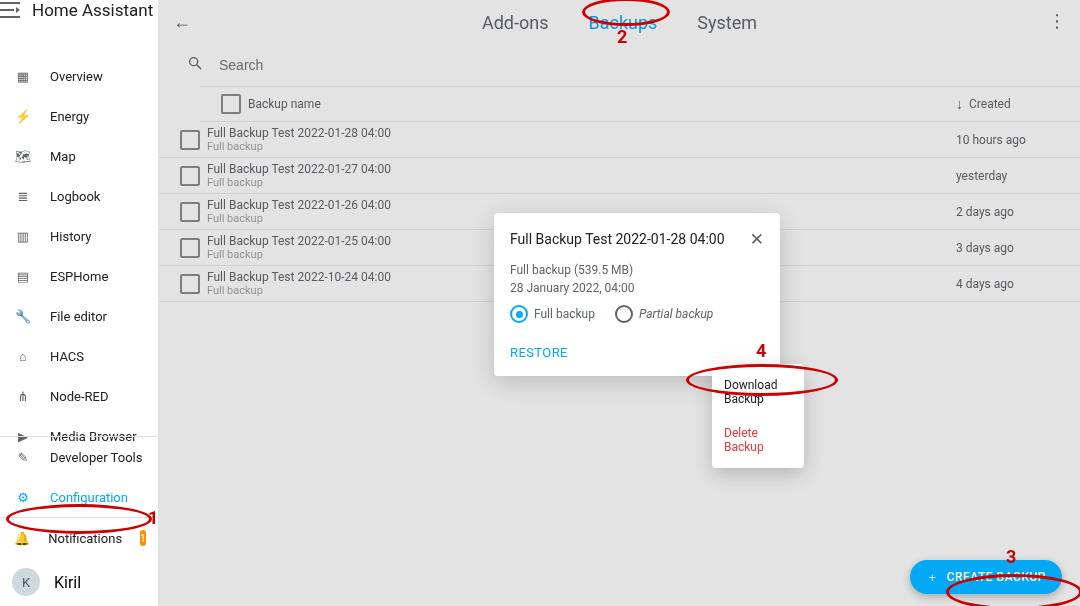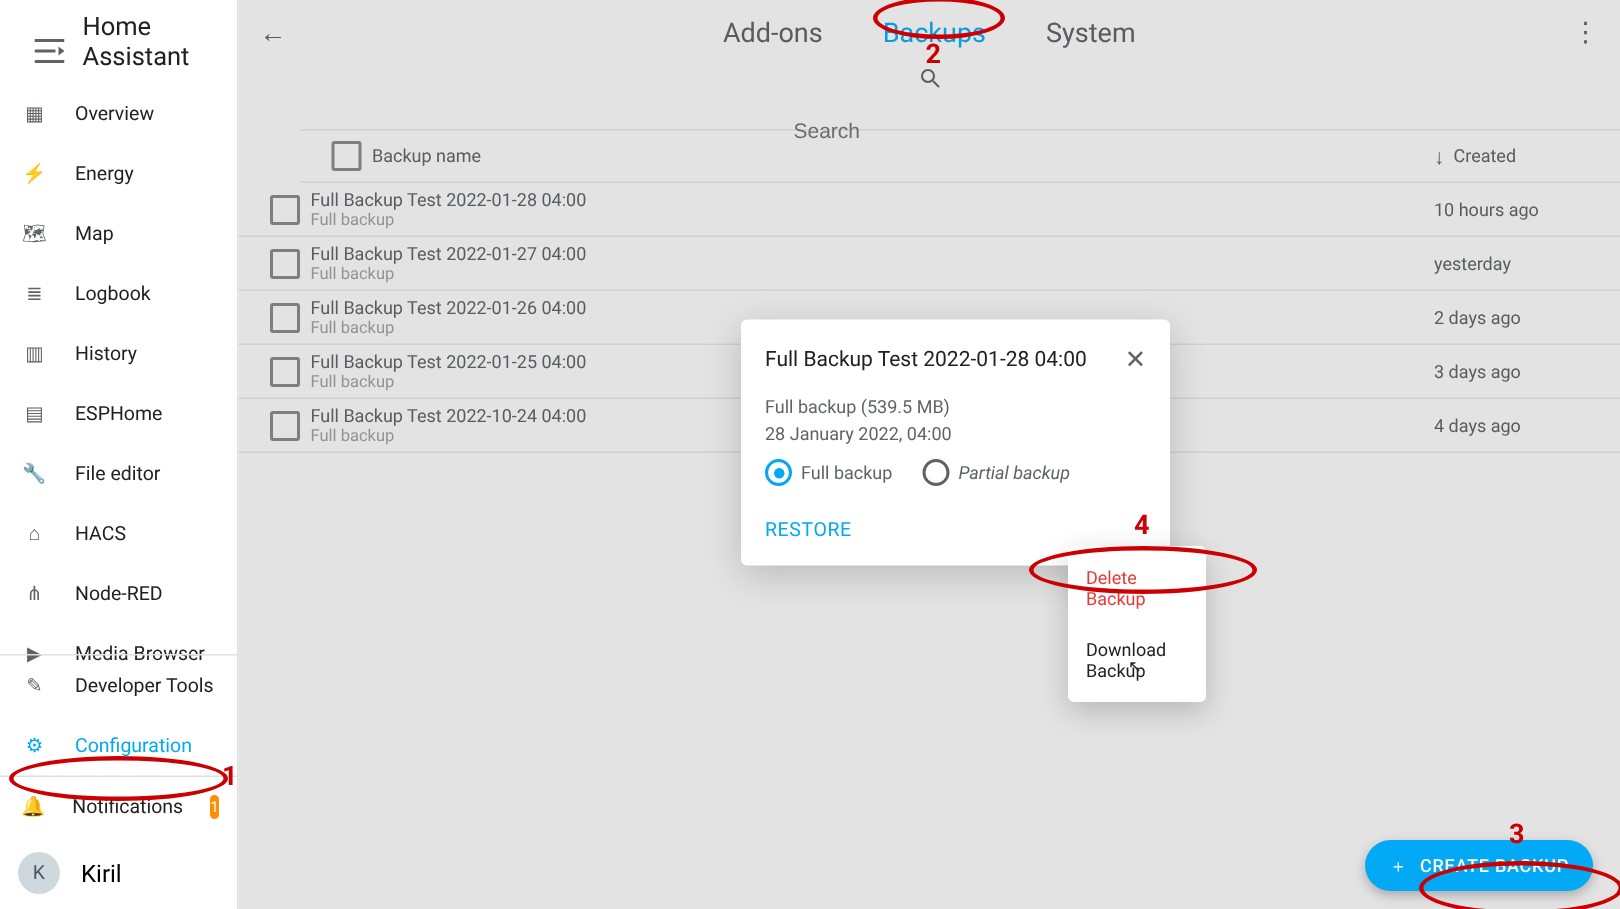--- a/index.html
+++ b/index.html
@@ -11,21 +11,21 @@
     --bg-main: #f5f5f5;
     --danger: #e53935;
     --orange: #ff8f00;
     --annot-red: #c00;
   }
   html, body { margin:0; padding:0; font-family: Roboto, Arial, sans-serif; background:#fff; }
   body { width:1080px; height:606px; overflow:hidden; position:relative; }
 
   
   .sidebar { position:absolute; top:0; left:0; width:158px; height:606px; background:#fff; border-right:1px solid var(--divider); }
-  .sidebar-header { height:48px; display:flex; align-items:flex-end; padding:0 23px; gap:12px; }
+  .sidebar-header { height:48px; display:flex; align-items:flex-start; padding:0 0; gap:12px; }
   .menu-icon { font-size:20px; color:var(--text-med); cursor:pointer; }
   .brand { font-size:17px; font-weight:400; color:var(--text-dark); }
 
   .nav-list { margin-top:8px; display:flex; flex-direction:column; }
   .nav-item { height:40px; display:flex; align-items:center; gap:18px; padding:0 14px; font-size:13px; color:var(--text-dark); cursor:pointer; }
   .nav-item.selected { color:var(--ha-primary); }
   .nav-icon { width:18px; display:inline-flex; justify-content:center; color:var(--text-med); }
   .nav-item.selected .nav-icon { color:var(--ha-primary); }
 
   .bottom-block { position:absolute; bottom:0; left:0; right:0; }
@@ -36,21 +36,21 @@
 
   
   .main { position:absolute; left:159px; right:0; top:0; bottom:0; background:var(--bg-main); }
   .topbar { height:44px; display:flex; align-items:center; padding:0 14px; position:relative; }
   .back-arrow { font-size:18px; color:var(--text-med); cursor:pointer; width:20px; }
   .tabs { position:absolute; left:50%; transform:translateX(-50%); display:flex; gap:40px; font-size:18px; }
   .tab { color:var(--text-med); cursor:pointer; }
   .tab.active { color:var(--ha-primary); }
   .kebab { position:absolute; right:14px; top:10px; font-size:18px; color:var(--text-med); cursor:pointer; }
 
-  .search-row { height:42px; display:flex; align-items:center; padding:0 28px; gap:14px;flex-direction:column; }
+  .search-row { height:42px; display:flex; align-items:center; padding:0 28px; gap:14px; }
   .search-icon { font-size:16px; color:var(--text-med); }
   .search-input { border:0; background:transparent; outline:0; font-size:14px; color:var(--text-med); flex:1; }
 
   .list-header { height:34px; display:flex; align-items:center; padding:0 14px; border-top:1px solid var(--divider); border-bottom:1px solid var(--divider); font-size:12px; color:var(--text-med); background:var(--bg-main);margin-left:41px; }
   .col-check { width:34px; display:flex; justify-content:center; }
   .col-name { flex:1; }
   .col-created { width:110px; display:flex; align-items:center; gap:6px; justify-content:flex-start; }
 
   .row { height:35px; display:flex; align-items:center; padding:0 14px; border-bottom:1px solid var(--divider); cursor:pointer; }
   .row .title { font-size:12px; color:var(--text-med); line-height:1.2; }
@@ -272,25 +272,25 @@
       <span class="radio"></span>
       <span>Partial backup</span>
     </label>
   </div>
   <div class="dialog-actions">
     <span class="link-btn">RESTORE</span>
   </div>
 </div>
 
 <div class="menu">
-  <div class="menu-item danger">Delete Backup</div>
   <div class="menu-item">
     <span>Download Backup</span>
     <span style="position:absolute; left:40px; top:22px; font-size:11px;">↖</span>
   </div>
+  <div class="menu-item danger">Delete Backup</div>
 </div>
 
 <div class="fab">
   <span>＋</span>
   <span>CREATE BACKUP</span>
 </div>
 
 <div class="annot-circle" style="left:6px; top:504px; width:140px; height:24px;"></div>
 <span class="annot-num" style="left:148px; top:507px;">1</span>
 

